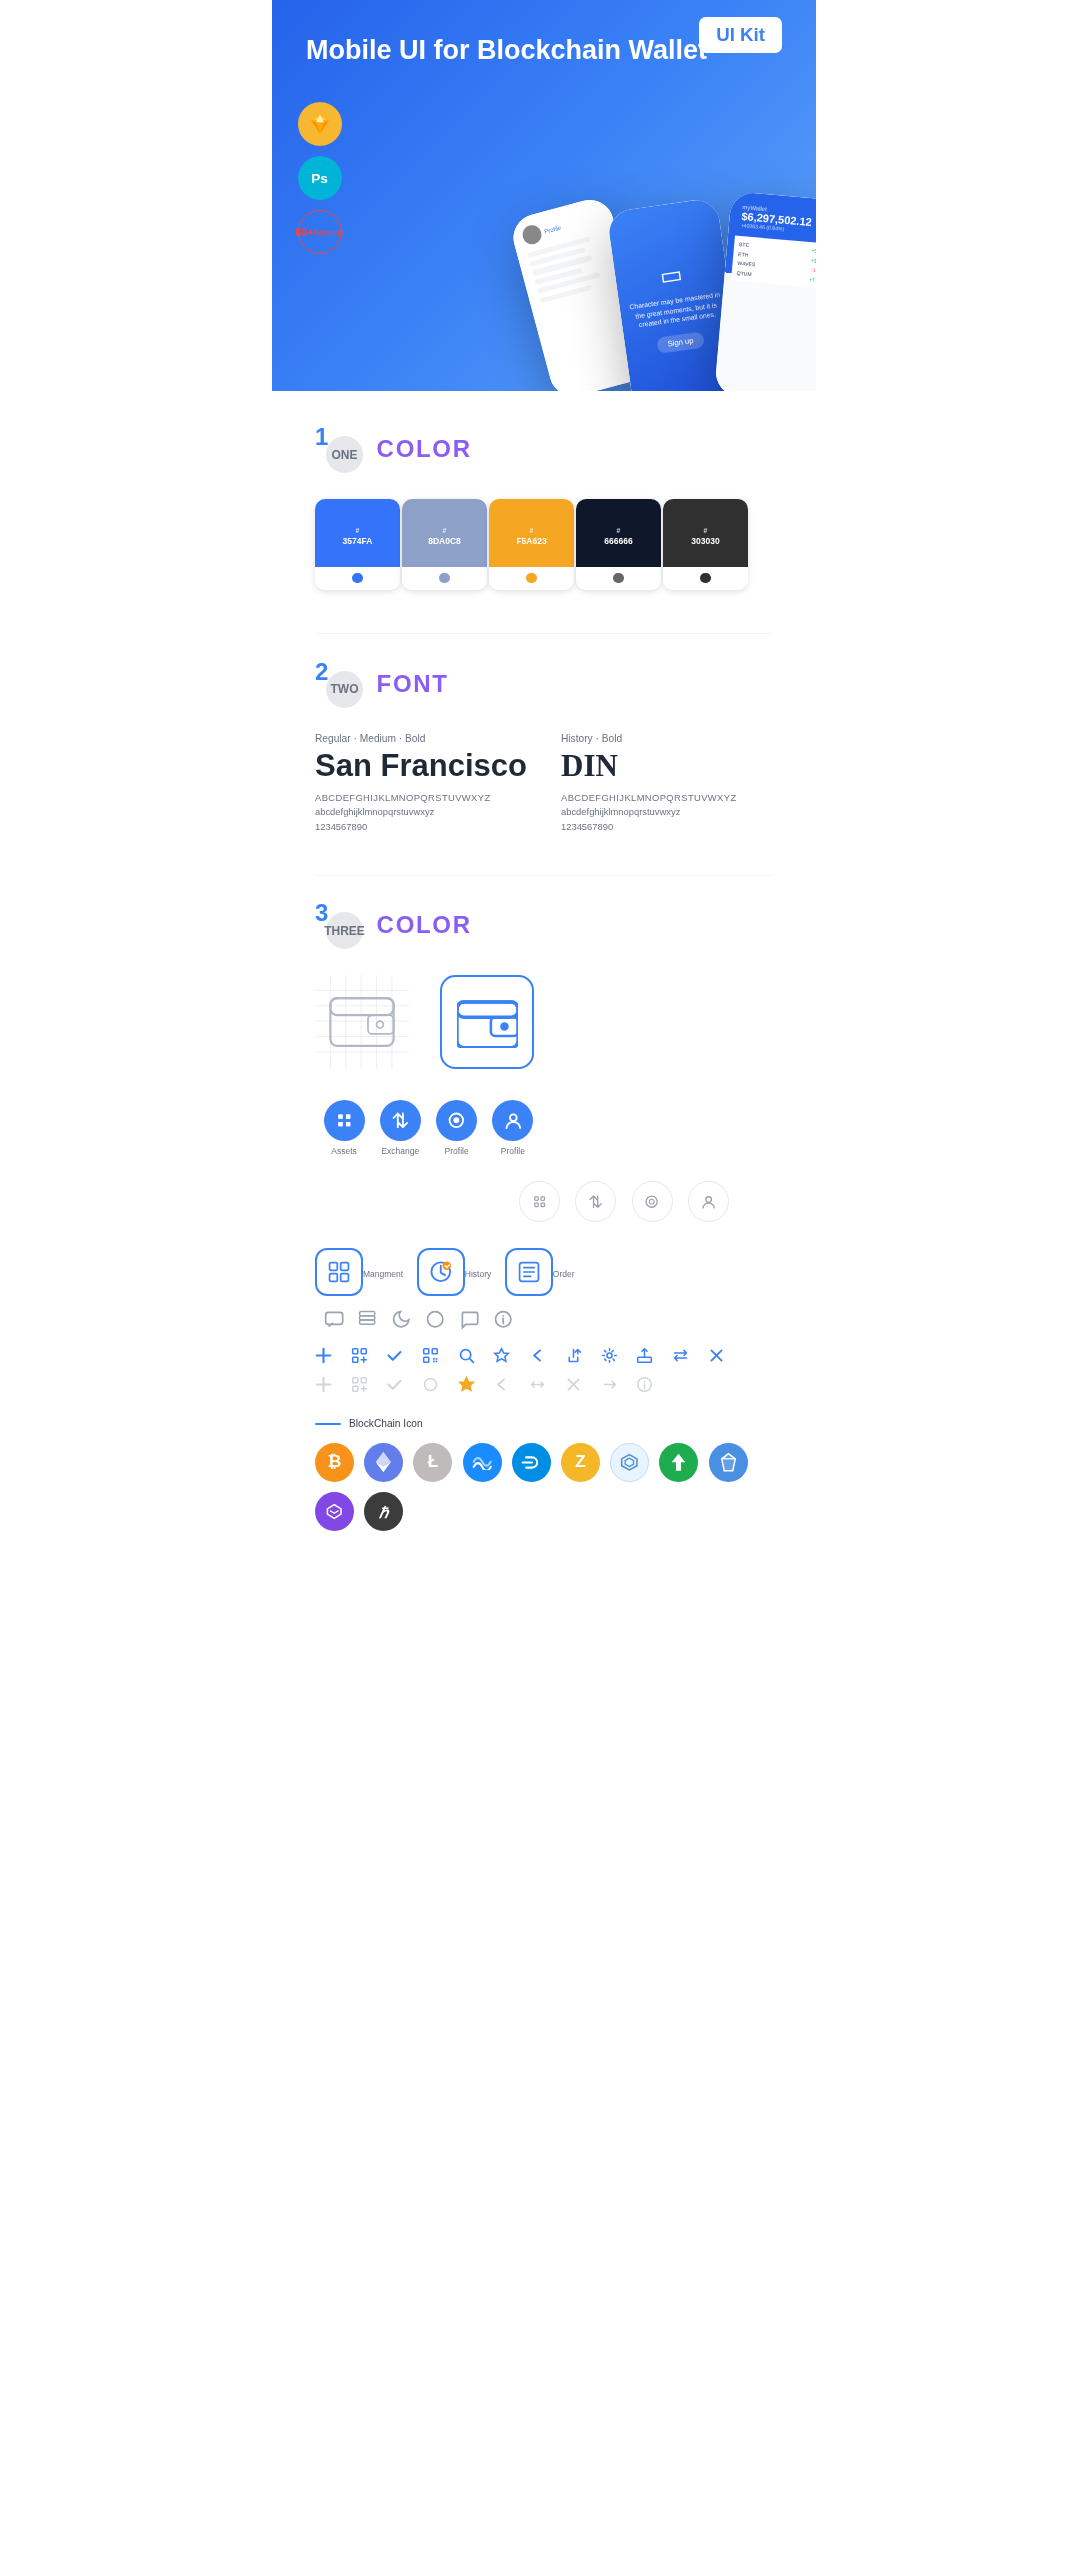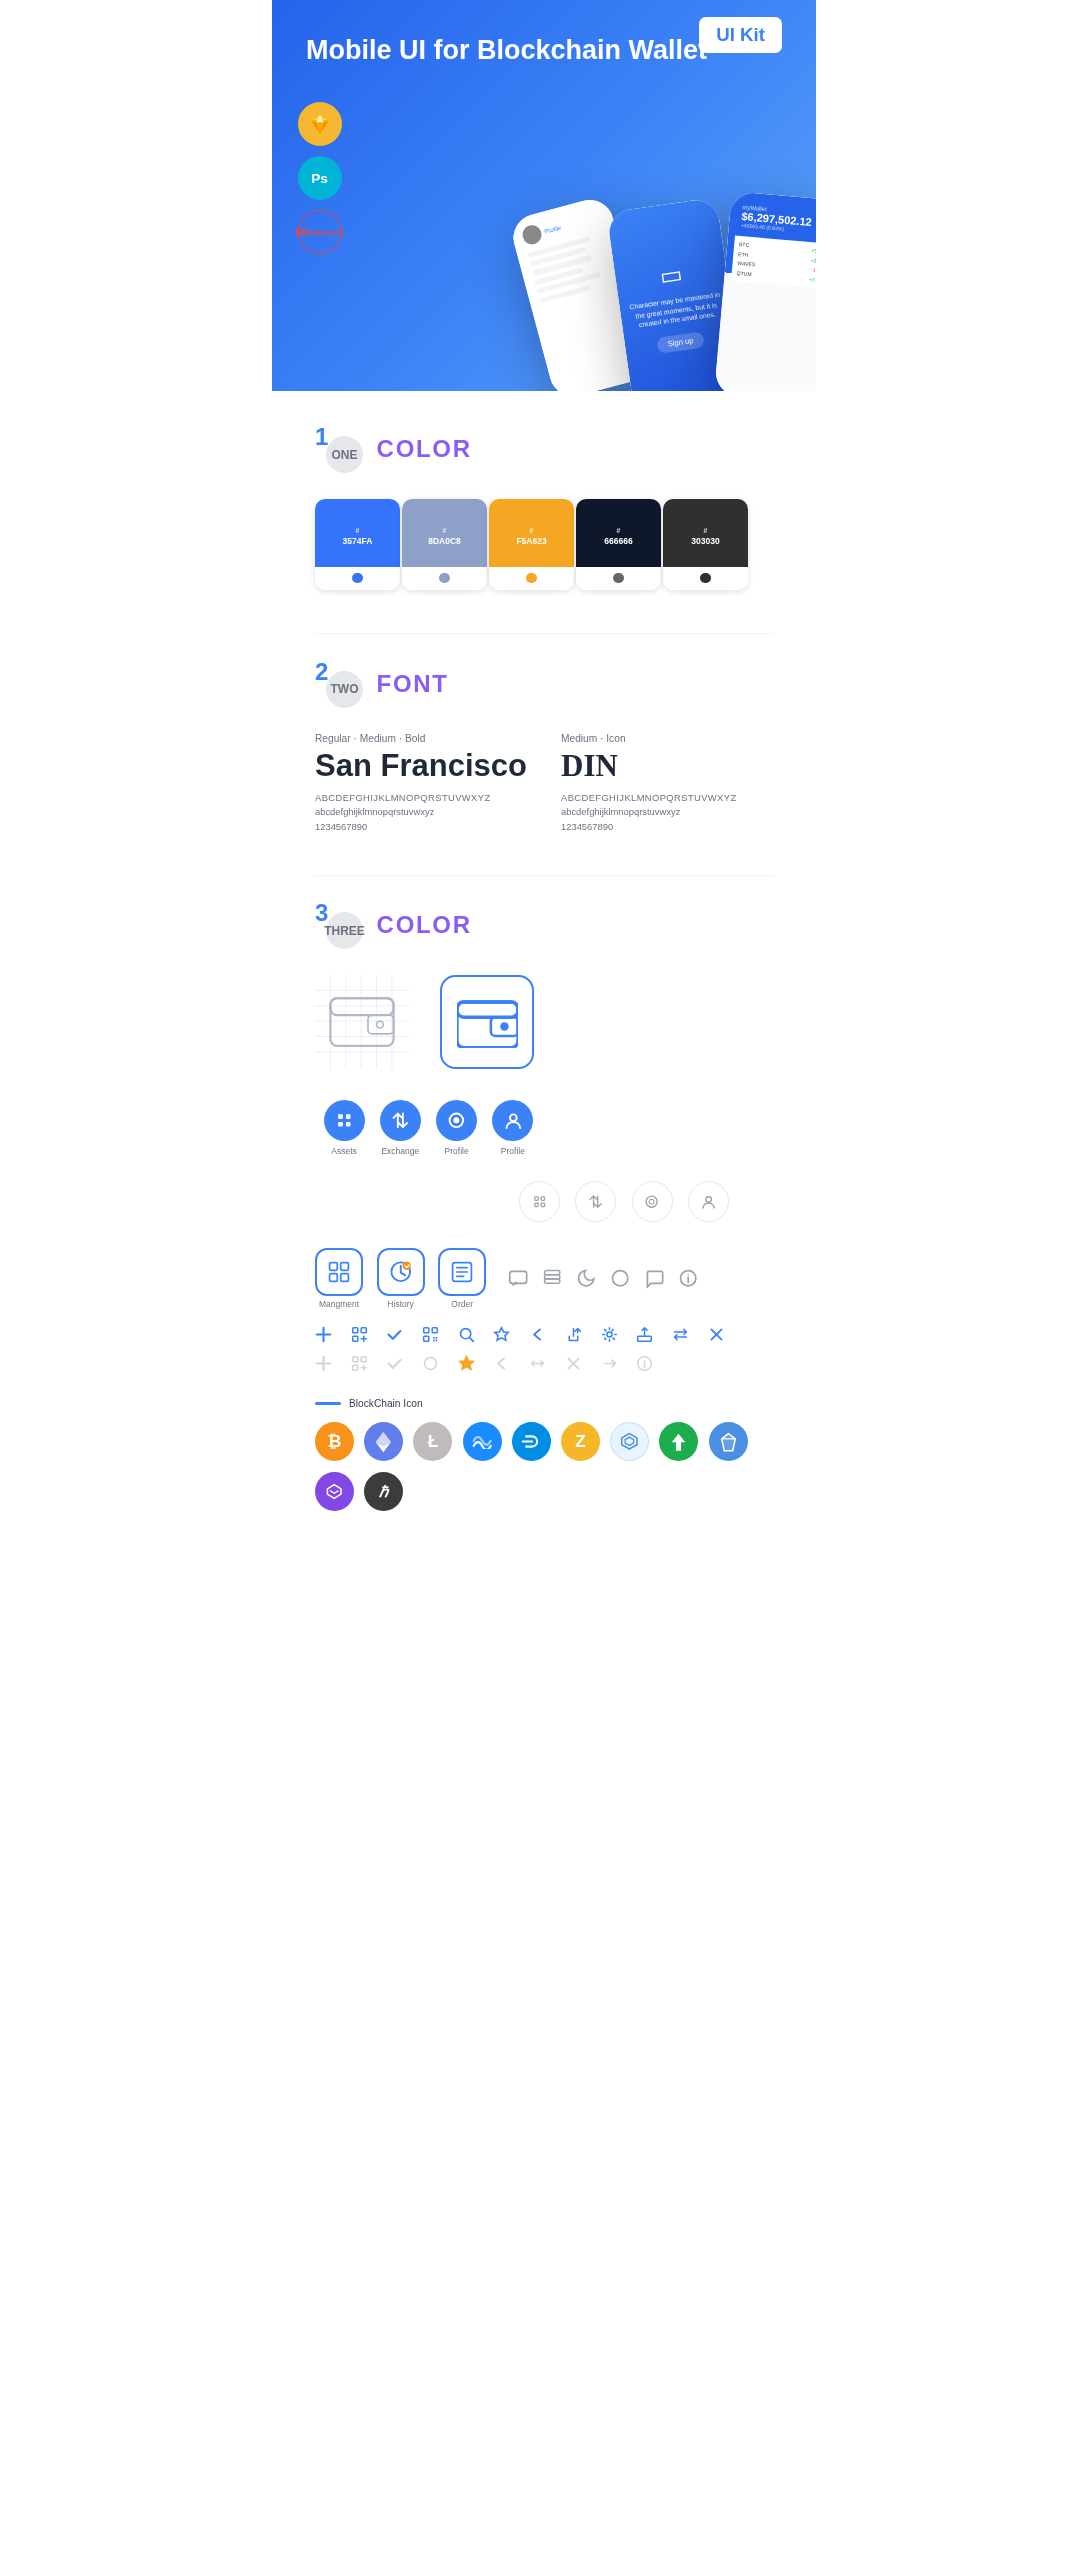--- a/index.html
+++ b/index.html
@@ -275,21 +275,21 @@
       display: flex;
       gap: 13.6px;
       align-items: center;
       margin-bottom: 17px;
       flex-wrap: wrap;
     }
     .app-icon-label {
       font-size: 8.5px; color: #6b7280; text-align: center; margin-top: 3.4px;
     }
     .app-icon-item {
-      display: flex; flex-direction: column; align-items: center;
+      display: flex; flex-direction: row; align-items: center;
     }
 
     
     .blockchain-section { margin-top: 25.5px; }
     .blockchain-label-row {
       display: flex; align-items: center; gap: 8.5px; margin-bottom: 13.6px;
     }
     .blockchain-label-line {
       width: 25.5px; height: 2.6px; background: #3b82f6; border-radius: 1.7px;
     }
@@ -465,21 +465,21 @@
 
     <div class="font-grid">
       <div class="font-item">
         <div class="font-weights">Regular · Medium · Bold</div>
         <div class="font-name">San Francisco</div>
         <div class="font-uppercase">ABCDEFGHIJKLMNOPQRSTUVWXYZ</div>
         <div class="font-lowercase">abcdefghijklmnopqrstuvwxyz</div>
         <div class="font-numbers">1234567890</div>
       </div>
       <div class="font-item">
-        <div class="font-weights">Medium · Icon</div>
+        <div class="font-weights">History · Bold</div>
         <div class="font-name din" style="font-family:Georgia,serif;">DIN</div>
         <div class="font-uppercase">ABCDEFGHIJKLMNOPQRSTUVWXYZ</div>
         <div class="font-lowercase">abcdefghijklmnopqrstuvwxyz</div>
         <div class="font-numbers">1234567890</div>
       </div>
     </div>
   </div>
 
   <div class="divider"></div>
 

